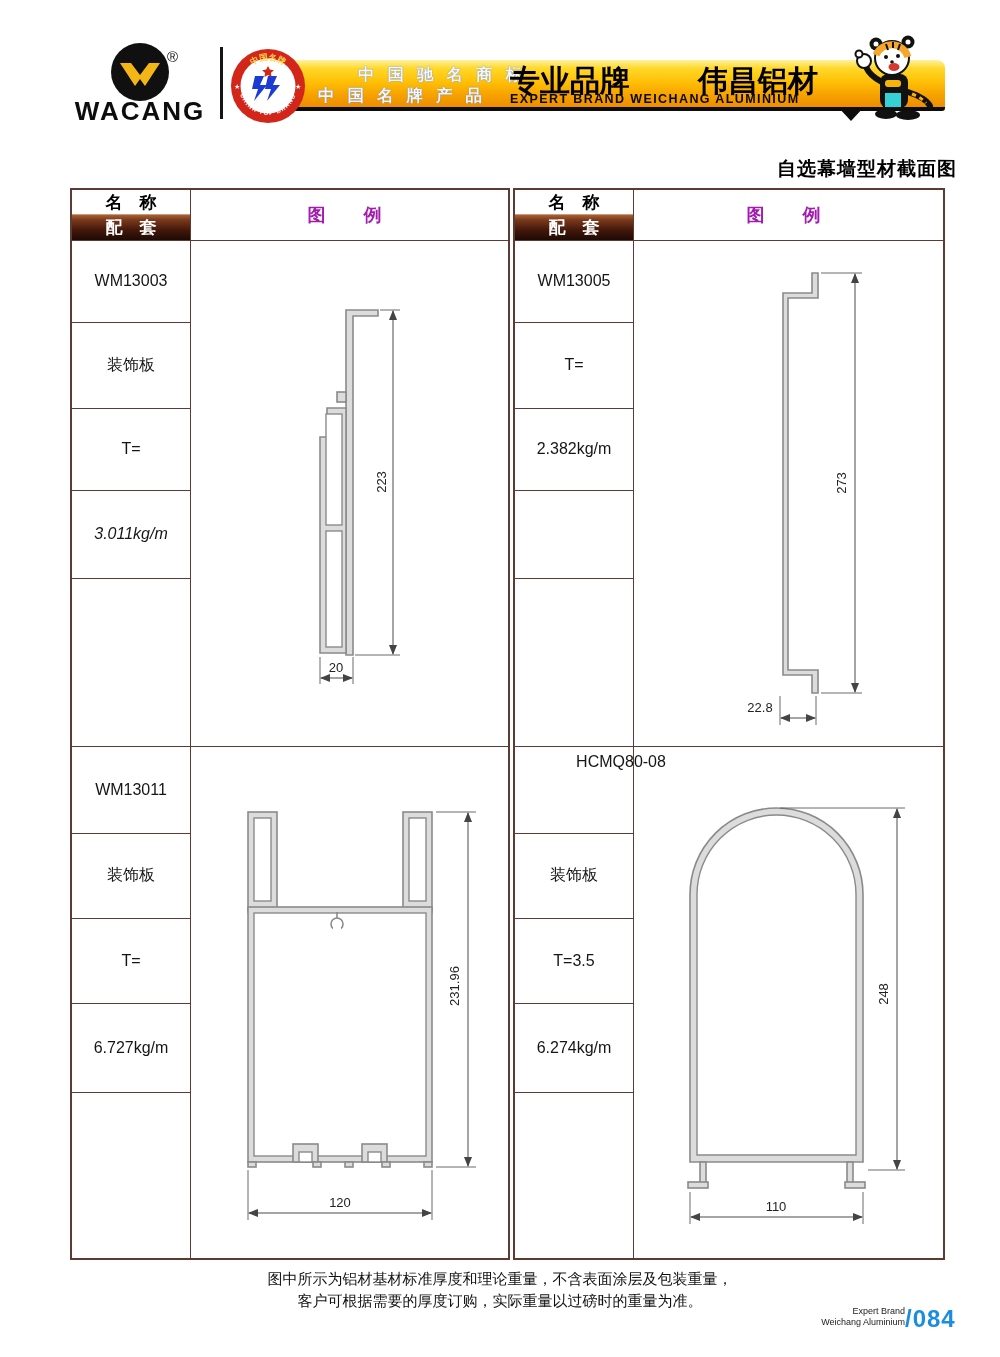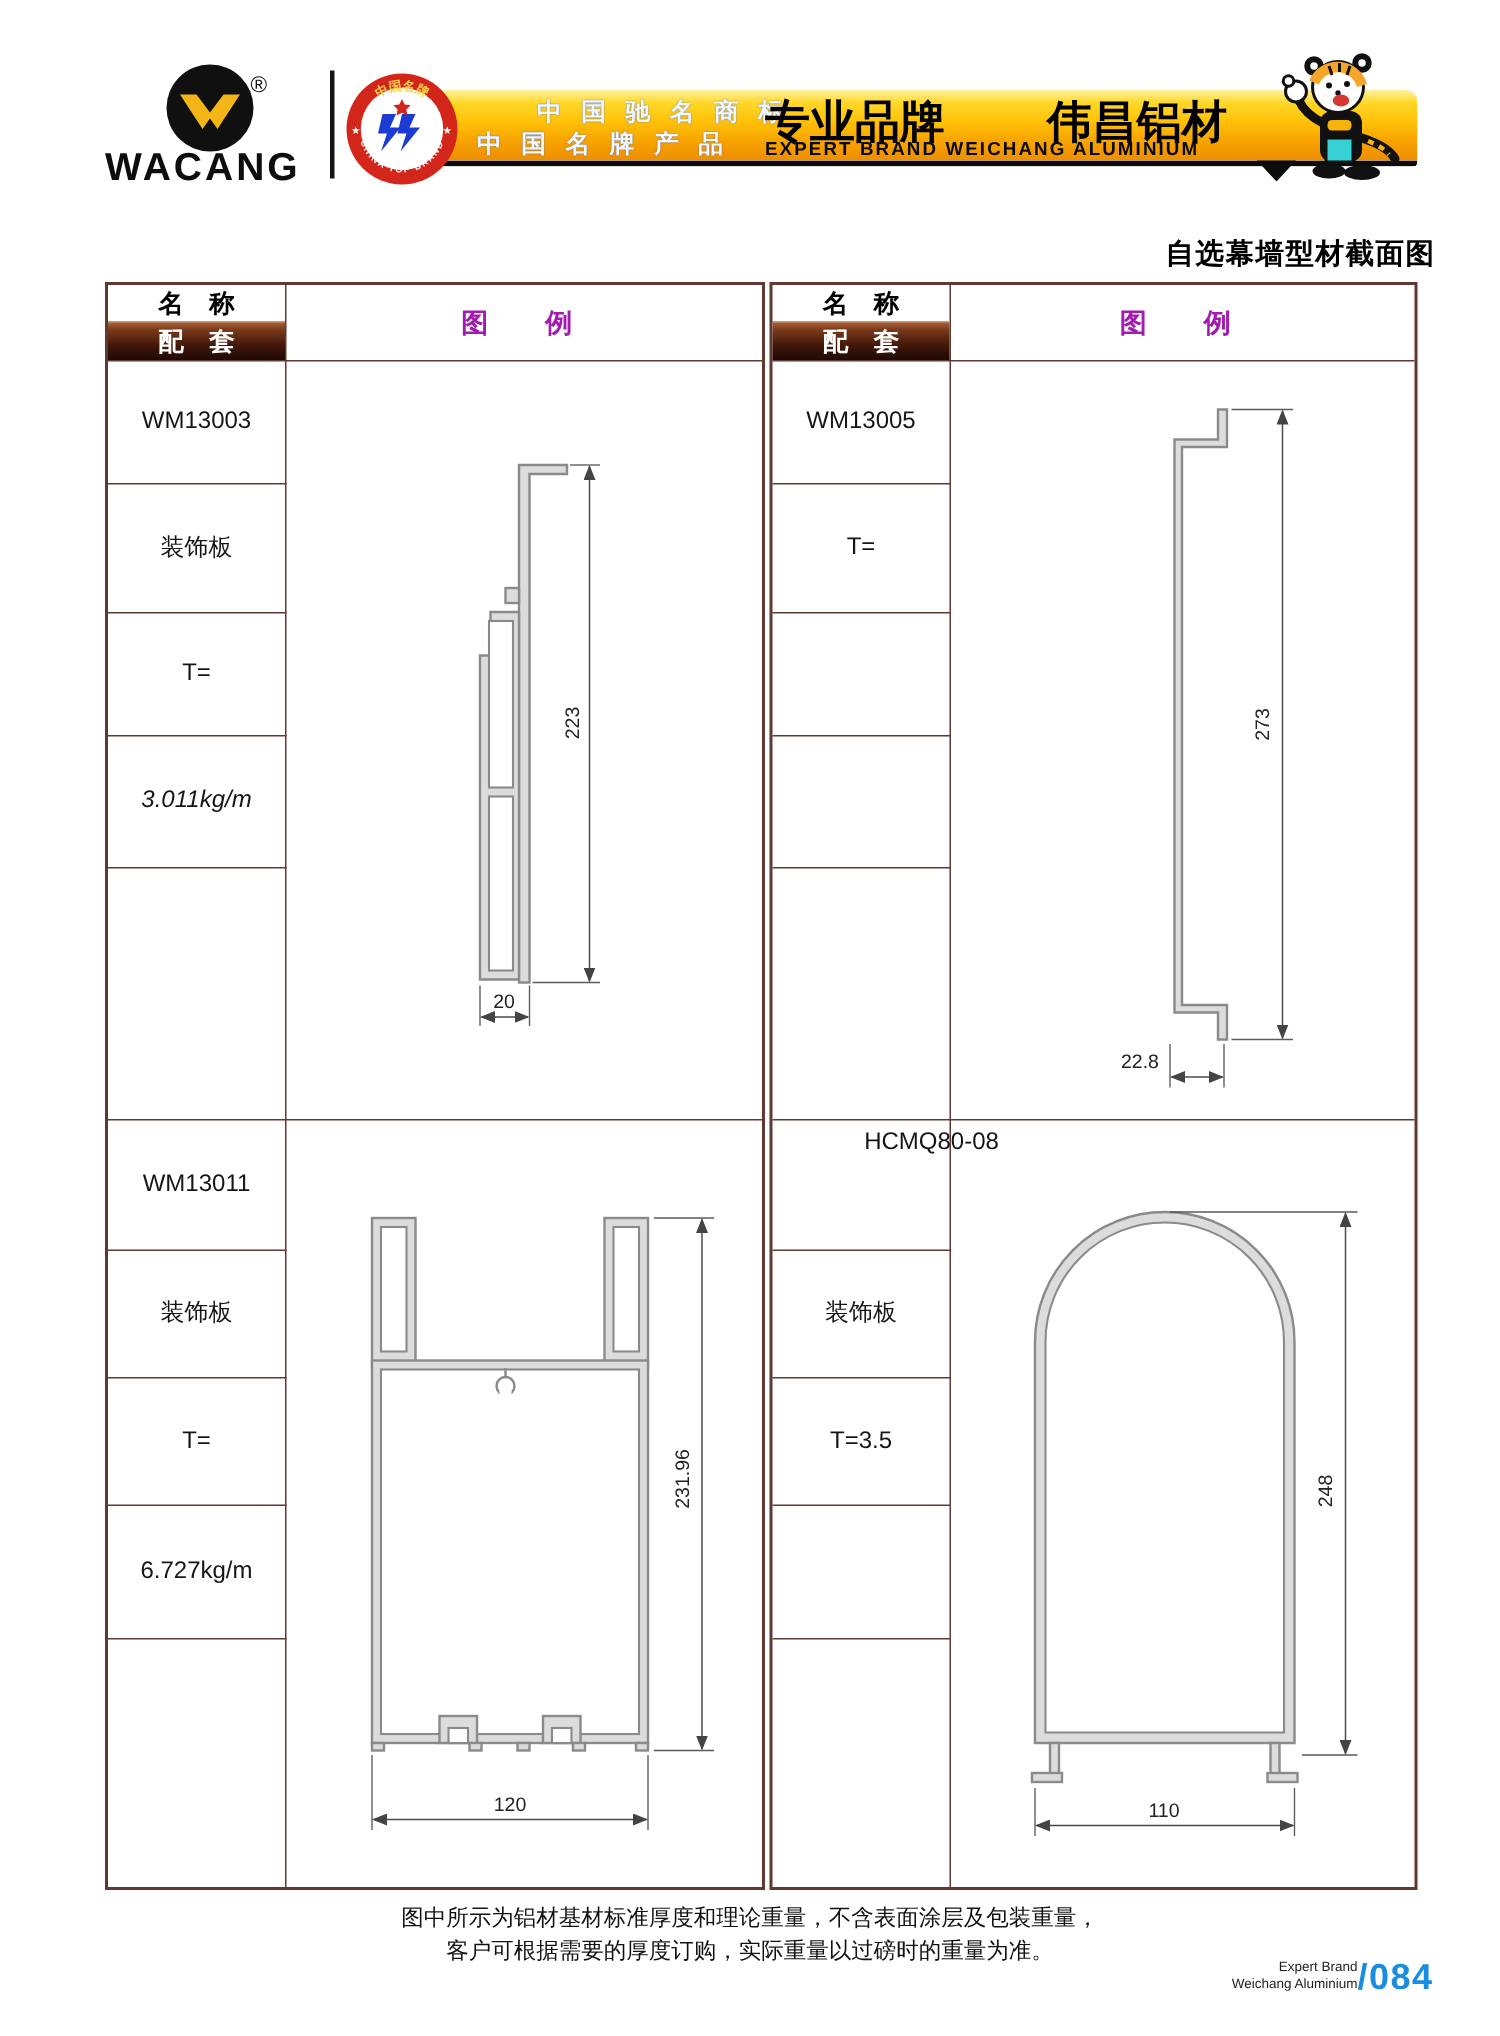--- a/index.html
+++ b/index.html
@@ -1,20 +1,20 @@
 <!DOCTYPE html>
 <html><head>
 <meta charset="utf-8">
 <style>
   html,body{margin:0;padding:0;background:#fff;}
   #page{position:relative;width:1000px;height:1357px;background:#fff;overflow:hidden;
         font-family:"Liberation Sans","DejaVu Sans",sans-serif;}
   .abs{position:absolute;}
   
-  .brandword{position:absolute;left:70px;top:96px;width:140px;
+  .brandword{position:absolute;left:70px;top:96px;width:140px;text-align:center;
              font-size:26px;font-weight:800;letter-spacing:2px;color:#0d0d0d;}
   .divider{position:absolute;left:220px;top:47px;width:3px;height:72px;background:#151515;}
   .banner{position:absolute;left:293px;top:60px;width:652px;height:47px;
           background:linear-gradient(180deg,#fff2a0 0%,#ffd829 18%,#ffc107 45%,#f7a400 72%,#ee8d00 100%);
           border-bottom:4px solid #0c0c0c;border-radius:3px 8px 3px 3px;z-index:1;}
   .notch{position:absolute;left:545px;top:47px;width:0;height:0;
          border-left:13px solid transparent;border-right:13px solid transparent;
          border-top:14px solid #0c0c0c;}
   .cnline{position:absolute;left:25px;font-size:16.5px;font-weight:bold;color:#f2f7ff;
           letter-spacing:13px;white-space:nowrap;text-shadow:0 0 1px #3a63c0;}
@@ -159,26 +159,28 @@
     <div class="hline labelline" style="top:300px;"></div>
     <div class="hline labelline" style="top:388px;"></div>
     <div class="hline fullline" style="top:556px;"></div>
     <div class="hline labelline" style="top:643px;"></div>
     <div class="hline labelline" style="top:728px;"></div>
     <div class="hline labelline" style="top:813px;"></div>
     <div class="hline labelline" style="top:902px;"></div>
 
     <div class="cell" style="top:50px;height:82px;">WM13005</div>
     <div class="cell" style="top:132px;height:86px;">T=</div>
+    <div class="cell" style="top:218px;height:82px;">2.382kg/m</div>
     <div class="cell" style="top:300px;height:88px;"></div>
     <div class="cell" style="top:388px;height:168px;"></div>
 
     <div class="cell" style="top:528px;height:87px;margin-left:47px;">HCMQ80-08</div>
     <div class="cell" style="top:643px;height:85px;">装饰板</div>
     <div class="cell" style="top:728px;height:85px;">T=3.5</div>
+    <div class="cell" style="top:813px;height:89px;">6.274kg/m</div>
     <div class="cell" style="top:902px;height:168px;"></div>
   </div>
 
   <svg class="drawsvg" style="left:190px;top:240px;" width="320" height="506" viewBox="0 0 320 506">
     <defs>
         <marker id="a1" markerWidth="10" markerHeight="8" refX="9" refY="4" orient="auto-start-reverse">
           <path d="M0,0 L10,4 L0,8 Z" fill="#444"></path>
         </marker>
       </defs>
     <path class="prof" d="M156,70 H188 V76 H163 V415 H156 Z"></path>

